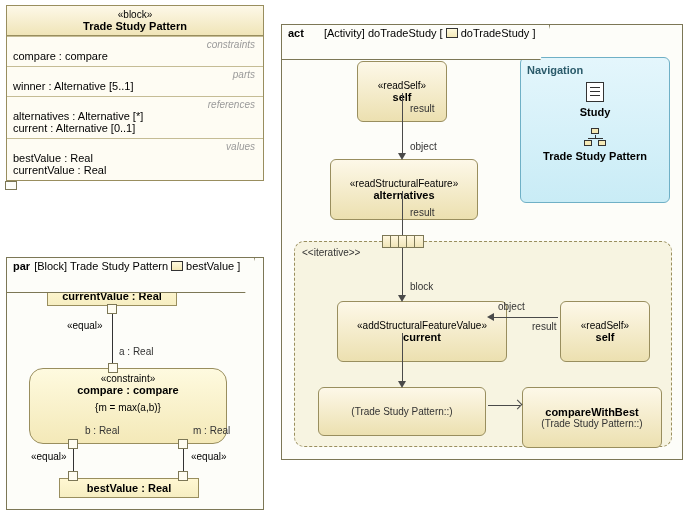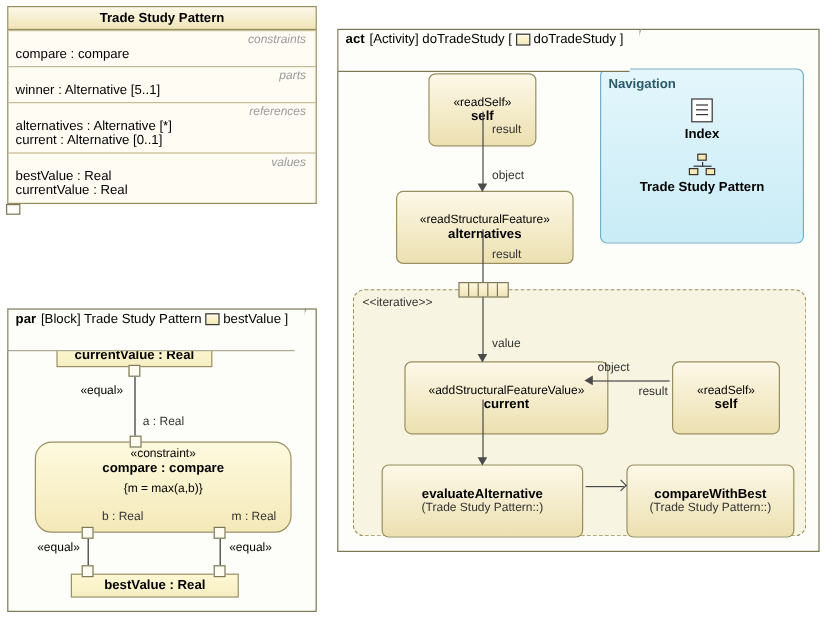--- a/index.html
+++ b/index.html
@@ -168,20 +168,21 @@
     width: 12px; height: 9px;
     border: 1px solid #7c7756;
     background: #fdfdf9;
   }
 </style>
 </head>
 <body>
 
 <div style="position:absolute; left:6px; top:5px; width:258px;">
   <div class="block-header">
+    <div class="stereo">«block»</div>
     <div class="title">Trade Study Pattern</div>
   </div>
   <div class="block-body">
     <div class="compart">
       <div class="compart-label">constraints</div>
       <div>compare : compare</div>
     </div>
     <div class="compart">
       <div class="compart-label">parts</div>
       <div>winner : Alternative [5..1]</div>
@@ -211,21 +212,21 @@
 
   <div class="par-val" style="left:40px; top:28px; width:130px;">
     <span>currentValue : Real</span>
   </div>
   <div class="port" style="left:100px; top:46px;"></div>
 
   <div class="conn v" style="left:105px; top:56px; height:54px;"></div>
   <div class="conn-lbl" style="left:60px; top:62px;">«equal»</div>
   <div class="port-lbl" style="left:112px; top:88px;">a : Real</div>
 
-  <div class="par-constraint" style="left:22px; top:110px; width:214px; height:76px;">
+  <div class="par-constraint" style="left:22px; top:110px; width:198px; height:76px;">
     <div class="port" style="left:78px; top:-6px;"></div>
     <div style="font-size:10px;">«constraint»</div>
     <div style="font-weight:bold;">compare : compare</div>
     <div style="font-size:10px; margin-top:6px;">{m = max(a,b)}</div>
     <div class="port" style="left:38px; bottom:-6px;"></div>
     <div class="port" style="left:148px; bottom:-6px;"></div>
   </div>
   <div class="port-lbl" style="left:78px; top:167px;">b : Real</div>
   <div class="port-lbl" style="left:186px; top:167px;">m : Real</div>
 
@@ -238,35 +239,35 @@
   <div class="port" style="left:61px; top:213px;"></div>
   <div class="port" style="left:171px; top:213px;"></div>
   <div class="par-val" style="left:52px; top:220px; width:140px;">
     <span>bestValue : Real</span>
   </div>
 </div>
 
 <div class="frame" style="left:281px; top:24px; width:402px; height:436px;">
   <div class="frame-label">
     <b>act</b>
-    <span style="margin-left:4px;text-align:right;">[Activity] doTradeStudy</span>
+    <span style="margin-left:20px;text-align:right;">[Activity] doTradeStudy</span>
     <span style="margin-left:3px;">[</span>
     <span class="icon" style="background:linear-gradient(#fefadf,#f4e9b8);"></span>
     <span>doTradeStudy</span>
     <span style="margin-left:3px;">]</span>
   </div>
 
-  <div class="nav-panel" style="right:12px; top:32px; width:170px; height:146px;">
+  <div class="nav-panel" style="right:12px; top:32px; width:150px; height:146px;">
     <div style="font-weight:bold; text-align:left; color:#2a5a6a; margin-bottom:6px;">Navigation</div>
     <div class="nav-icon" style="width:18px;height:20px;border:1px solid #333;background:#fff;position:relative;">
       <div style="position:absolute;left:3px;top:4px;right:3px;height:1px;background:#333;"></div>
       <div style="position:absolute;left:3px;top:8px;right:3px;height:1px;background:#333;"></div>
       <div style="position:absolute;left:3px;top:12px;right:3px;height:1px;background:#333;"></div>
     </div>
-    <div style="font-weight:bold;">Index</div>
+    <div style="font-weight:bold;">Study</div>
     <div class="nav-icon" style="width:22px;height:18px;position:relative;margin-top:10px;">
       <div style="position:absolute;left:7px;top:0;width:8px;height:6px;border:1px solid #333;background:#f5e9b6;"></div>
       <div style="position:absolute;left:0;bottom:0;width:8px;height:6px;border:1px solid #333;background:#f5e9b6;"></div>
       <div style="position:absolute;right:0;bottom:0;width:8px;height:6px;border:1px solid #333;background:#f5e9b6;"></div>
       <div style="position:absolute;left:11px;top:7px;width:1px;height:4px;background:#333;"></div>
       <div style="position:absolute;left:4px;top:10px;width:15px;height:1px;background:#333;"></div>
     </div>
     <div style="font-weight:bold;">Trade Study Pattern</div>
   </div>
 
@@ -291,41 +292,40 @@
   <div class="exp-node" style="left:100px; top:210px;">
     <div></div>
       <div></div>
       <div></div>
       <div></div>
       <div></div>
   </div>
 
   <div class="arrow v" style="left:120px; top:222px; height:50px;"></div>
   <div class="arrowhead" style="left:116px; top:270px;"></div>
-  <div class="flow-lbl" style="left:128px; top:256px;">value</div>
+  <div class="flow-lbl" style="left:128px; top:256px;">block</div>
 
   <div class="act-box" style="left:36px; top:276px; width:170px;margin-left:19px;">
     <div class="st">«addStructuralFeatureValue»</div>
     <div class="nm">current</div>
   </div>
 
   <div class="act-box" style="left:278px; top:276px;">
     <div class="st">«readSelf»</div>
     <div class="nm">self</div>
   </div>
   <div class="arrow h" style="left:210px; top:292px; width:66px;"></div>
   <div class="arrowhead left" style="left:205px; top:288px;"></div>
   <div class="flow-lbl" style="left:216px; top:276px;">object</div>
   <div class="flow-lbl" style="left:250px; top:296px;">result</div>
 
   <div class="arrow v" style="left:120px; top:308px; height:50px;"></div>
   <div class="arrowhead" style="left:116px; top:356px;"></div>
 
   <div class="act-box" style="left:36px; top:362px; width:168px;">
-    <div class="nm">evaluateAlternative</div>
     <div class="sub">(Trade Study Pattern::)</div>
   </div>
 
   <div class="arrow h" style="left:206px; top:380px; width:32px;"></div>
   <div class="arrowhead open-right" style="left:232px; top:376px;"></div>
 
   <div class="act-box" style="left:240px; top:362px; width:140px;">
     <div class="nm">compareWithBest</div>
     <div class="sub">(Trade Study Pattern::)</div>
   </div>

